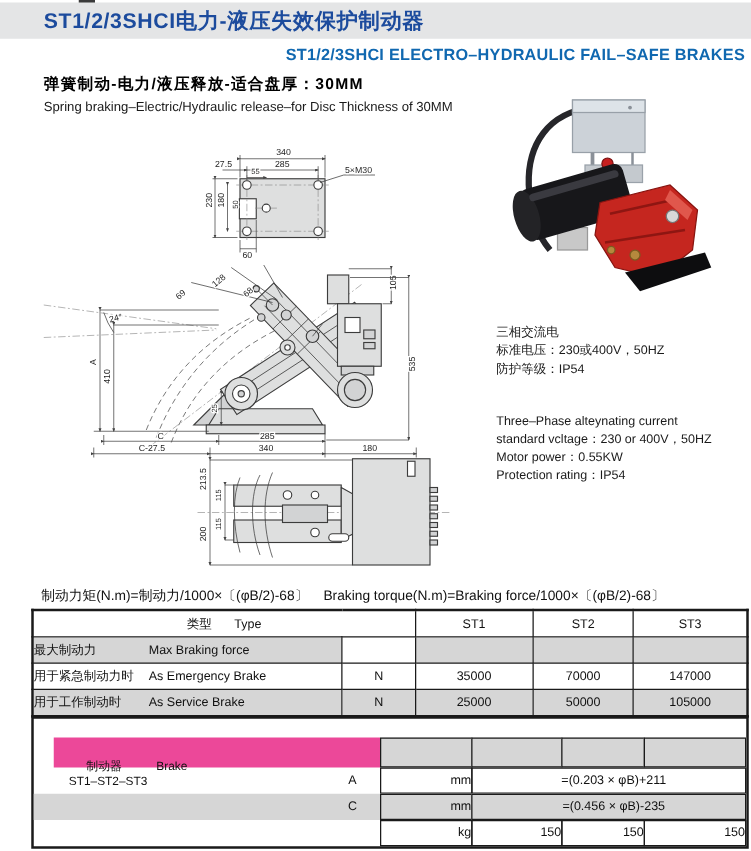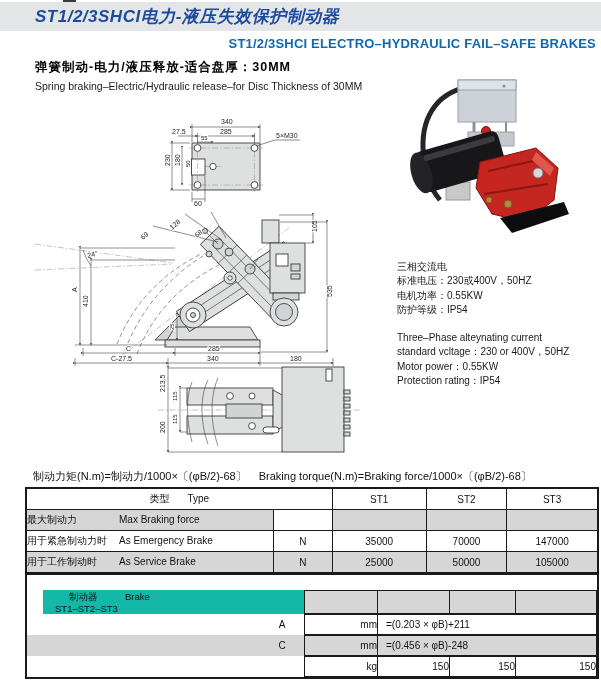--- a/index.html
+++ b/index.html
@@ -4,21 +4,21 @@
 <style>
   html,body{margin:0;padding:0;}
   body{
     width:601px;height:681px;position:relative;background:#ffffff;
     font-family:"Liberation Sans","DejaVu Sans",sans-serif;color:#111;
     overflow:hidden;
   }
   .abs{position:absolute;}
   
   .titlebar{left:0;top:2px;width:601px;height:29px;background:#e4e5e6;}
-  .title{left:35px;top:2px;height:42px;line-height:29px;font-size:17px;font-weight:bold;color:#1c4b9d;letter-spacing:.5px;font-style:italic;}
+  .title{left:35px;top:2px;height:42px;line-height:29px;font-size:17px;font-weight:bold;color:#1c4b9d;letter-spacing:.5px;}
   .artifact{left:63px;top:0;width:13px;height:3px;background:#3a3a3a;}
   .subtitle{right:5px;top:36px;font-size:13px;font-weight:bold;color:#1068b0;letter-spacing:.2px;}
   .feature-zh{left:35px;top:59px;font-size:12.5px;font-weight:bold;color:#000;letter-spacing:1px;}
   .feature-en{left:35px;top:80px;font-size:10.5px;color:#1a1a1a;}
   
   .specs{left:397px;font-size:10px;color:#1a1a1a;}
   .specs div{height:14.4px;line-height:14.4px;white-space:nowrap;}
   .specs-zh{top:260px;}
   .specs-en{top:331px;}
   
@@ -30,25 +30,25 @@
   .gray{background:#d6d6d6;}
   .white{background:#ffffff;}
   .ctr{text-align:center;}
   td.lbl{padding-left:5px;}
   td.lbl .zh{display:inline-block;width:92px;}
   .typehead{text-align:center;}
   .typehead .zh2{margin-right:18px;}
   
   .t2{left:25px;top:573px;width:570px;height:102px;border:2px solid #1a1a1a;font-size:10px;color:#111;}
   .t2 > div{position:absolute;}
-  .t2 .band{left:16px;top:15px;width:261px;height:24px;background:#14b8a6;font-size:9.5px;line-height:11.5px;padding-top:1px;box-sizing:border-box;}
+  .t2 .band{left:16px;top:15px;width:261px;height:24px;background:#ec4899;font-size:9.5px;line-height:11.5px;padding-top:18px;box-sizing:border-box;}
   .t2 .band .l1 .zh3{margin-left:26px;display:inline-block;width:56px;}
   .t2 .band .l2{margin-left:12px;}
   .cell{position:absolute;border:1px solid #1a1a1a;box-sizing:border-box;line-height:19px;text-align:right;overflow:hidden;}
-  .cell.f{text-align:left;padding-left:8px;}
+  .cell.f{text-align:center;padding-left:8px;}
   .rowlab{width:30px;text-align:center;line-height:21px;}
   .grayband{background:#d6d6d6;}
   .wlabel{line-height:21px;}
   .wlabel .zh4{position:absolute;left:26px;}
   .wlabel .en4{position:absolute;left:71px;}
   
   svg{position:absolute;}
   .dim{font-size:7px;fill:#1d1d1d;paint-order:stroke;stroke:#ffffff;stroke-width:2px;font-family:"Liberation Sans","DejaVu Sans",sans-serif;}
   .dim.sm{font-size:6px;}
   .ol{fill:#dedfdf;stroke:#3c3c3c;stroke-width:0.9;}
@@ -279,21 +279,20 @@
   <polygon points="148,76 166,92 162,100 144,84" fill="#e0574c"></polygon>
   <circle cx="150" cy="97" r="5" fill="#d8d8d8" stroke="#777"></circle>
   <circle cx="120" cy="128" r="4" fill="#b5893d" stroke="#7c5a20"></circle>
   <circle cx="101" cy="124" r="3" fill="#b5893d" stroke="#7c5a20"></circle>
   <polygon points="112,142 176,126 181,138 124,157" fill="#0d0d0f"></polygon>
 </svg>
 
 <div class="abs specs specs-zh">
   <div>三相交流电</div>
   <div>标准电压：230或400V，50HZ</div>
-  <div>电机功率：0.55KW</div>
   <div>防护等级：IP54</div>
 </div>
 <div class="abs specs specs-en">
   <div>Three–Phase alteynating current</div>
   <div>standard vcltage：230 or 400V，50HZ</div>
   <div>Motor power：0.55KW</div>
   <div>Protection rating：IP54</div>
 </div>
 
 <div class="abs formula">
@@ -351,19 +350,19 @@
   <div class="cell grayband" style="left:422px;top:15px;width:67px;height:24px;"></div>
   <div class="cell grayband" style="left:488px;top:15px;width:82px;height:24px;"></div>
 
   <div class="rowlab" style="left:240px;top:39px;">A</div>
   <div class="cell" style="left:277px;top:39px;width:74px;height:21px;">mm</div>
   <div class="cell f" style="left:350px;top:39px;width:220px;height:21px;">=(0.203 × φB)+211</div>
 
   <div class="grayband" style="left:0;top:60px;width:277px;height:21px;"></div>
   <div class="rowlab" style="left:240px;top:60px;">C</div>
   <div class="cell grayband" style="left:277px;top:60px;width:74px;height:21px;">mm</div>
-  <div class="cell f grayband" style="left:350px;top:60px;width:220px;height:21px;">=(0.456 × φB)-248</div>
+  <div class="cell f grayband" style="left:350px;top:60px;width:220px;height:21px;">=(0.456 × φB)-235</div>
 
   <div class="cell" style="left:277px;top:81px;width:74px;height:21px;">kg</div>
   <div class="cell" style="left:350px;top:81px;width:73px;height:21px;">150</div>
   <div class="cell" style="left:422px;top:81px;width:67px;height:21px;">150</div>
   <div class="cell" style="left:488px;top:81px;width:82px;height:21px;">150</div>
 </div>
 
 </body></html>

